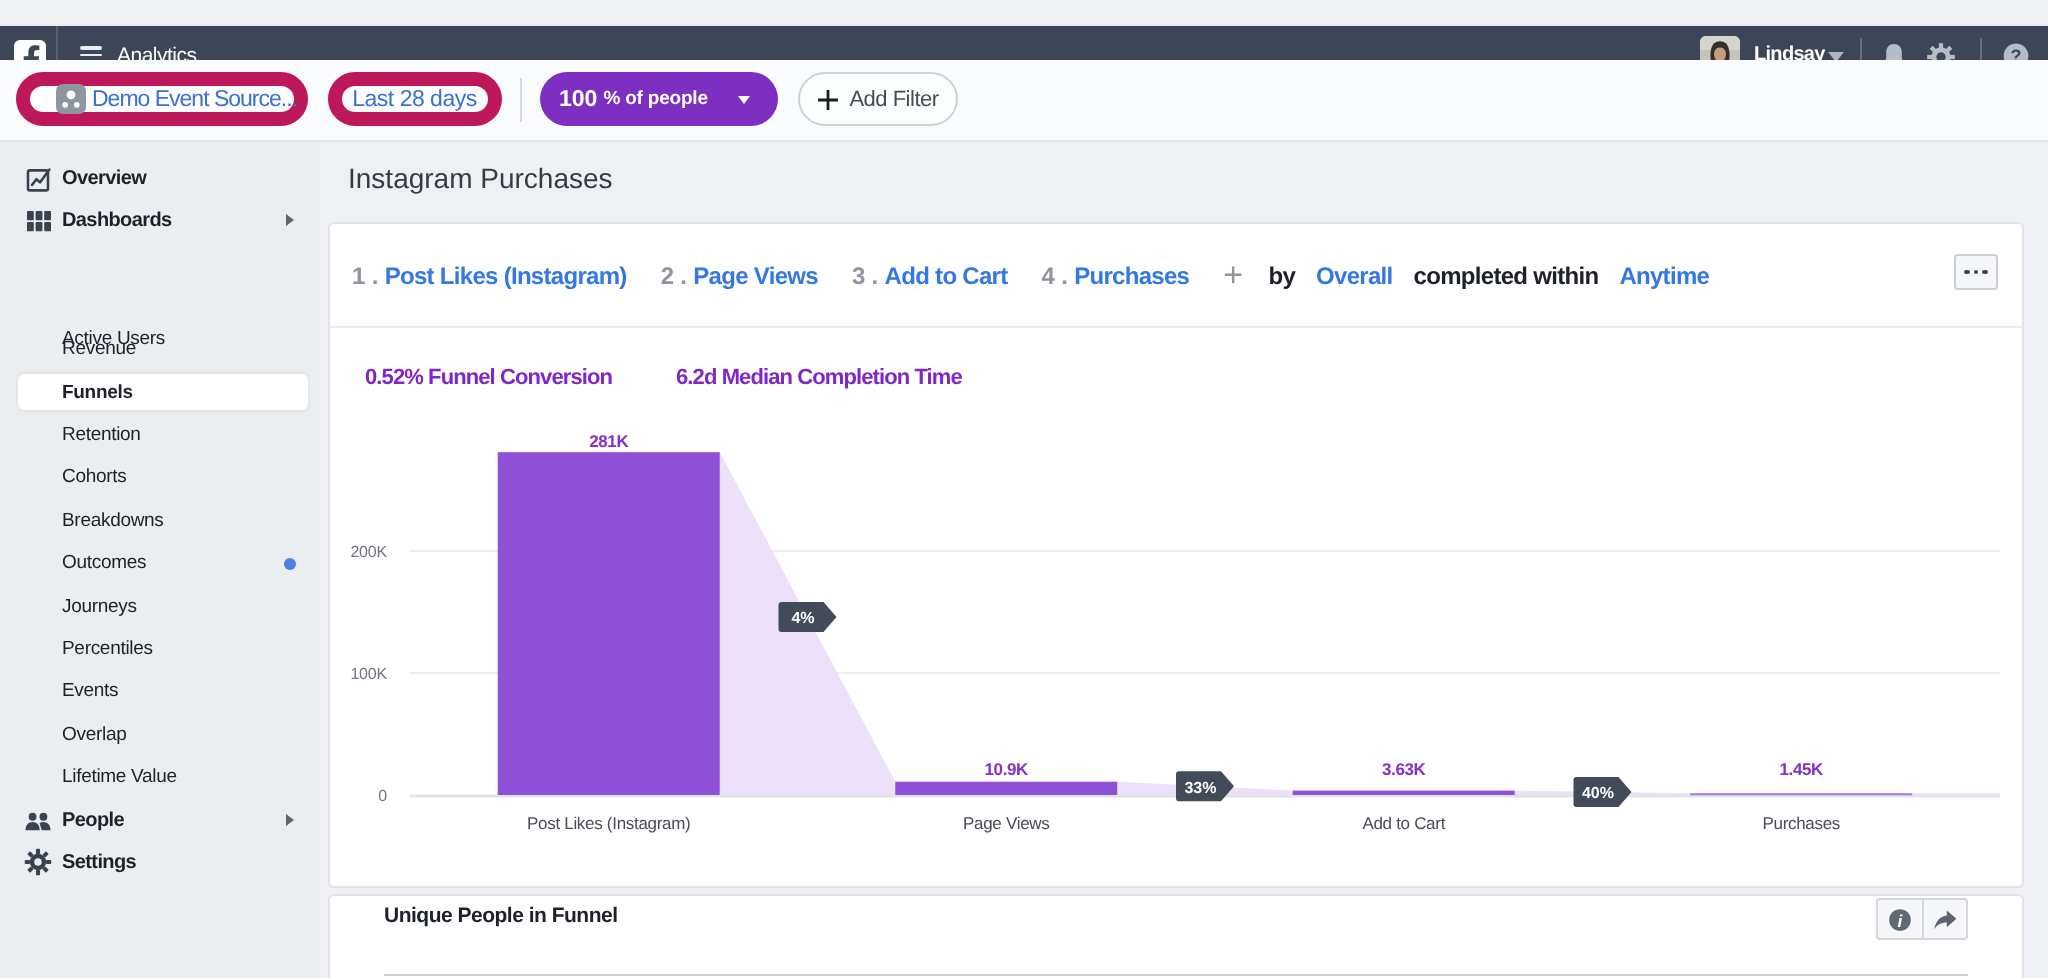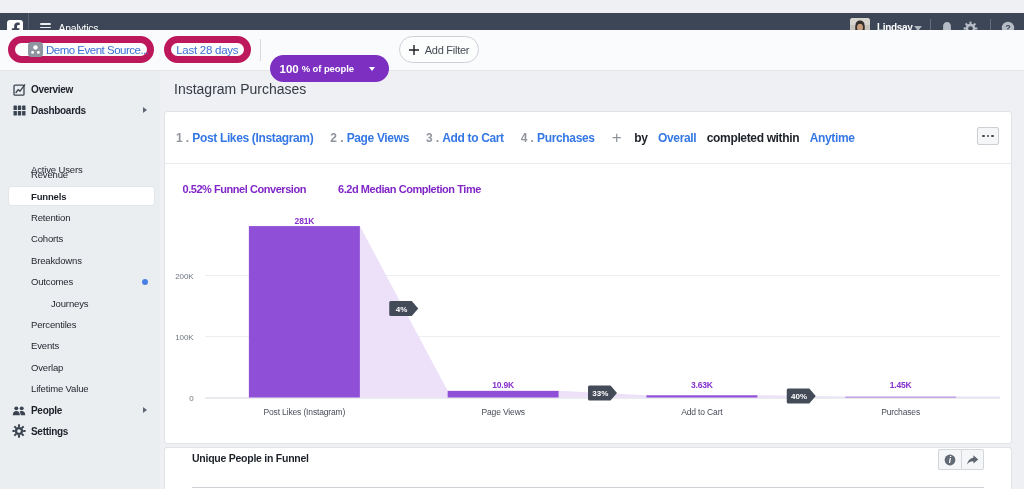--- a/index.html
+++ b/index.html
@@ -21,21 +21,21 @@
   .tb-icon { position:absolute; top:0; height:30px; display:flex; align-items:center; color:#b6bcc5; }
 
   
   .filterbar { position:absolute; left:0; top:30px; width:1024px; height:41px; background:#fafbfc; border-bottom:1px solid #e4e6e9; }
   .pill { position:absolute; top:6px; height:27px; border-radius:13.5px; display:flex; align-items:center; font-size:11.5px; white-space:nowrap; }
   .pill.light { background:#fdfdfe; border:7px solid #be185d; }
   .pill-src { left:8px; width:146px; padding-left:12.5px; color:#3b70d4; font-weight:500; letter-spacing:-0.5px; }
   .pill-src .src-icon { margin:0 3.5px 0 0; display:flex; }
   .pill-days { left:163.5px; width:87.5px; justify-content:center; color:#3b70d4; font-weight:500; letter-spacing:-0.25px; }
   .fb-vsep { position:absolute; left:260px; top:9px; width:1px; height:22px; background:#d5d8dd; }
-  .pill-purple { left:269.5px; width:119px; background:#7c2fc0; color:#fff; padding-left:10px;margin-top:19px; }
+  .pill-purple { left:269.5px; width:119px; background:#7c2fc0; color:#fff; padding-left:10px; }
   .pill-purple .big { font-size:11.5px; font-weight:bold; margin-right:3px; }
   .pill-purple .small { font-size:9.5px; font-weight:bold; letter-spacing:-0.1px; }
   .pill-purple .caret { position:absolute; right:14px; top:11.5px; width:0; height:0; border-left:3.8px solid transparent; border-right:3.8px solid transparent; border-top:4.6px solid #fff; }
   .pill-filter { left:398.5px; width:80px; background:#fcfdfd; border:1px solid #ccd1d8; color:#464c55; justify-content:center; font-size:11px; letter-spacing:-0.25px; }
   .pill-filter svg { margin-right:5px; }
 
   
   .sidebar { position:absolute; left:0; top:71px; width:160px; height:418px; background:#ebeef1; }
   .side-item { position:absolute; left:0; width:160px; height:21.4px; display:flex; align-items:center; font-size:9.5px; color:#1d2129; letter-spacing:-0.15px; }
   .side-item .icon { position:absolute; left:12px; top:50%; transform:translateY(-50%); width:14px; height:14px; display:flex; align-items:center; justify-content:center; color:#3a4450; }
@@ -213,21 +213,21 @@
       <div class="side-item sub" style="top: 178.6px;">
         <span class="lbl">Breakdowns</span>
       </div>
       <div class="side-item sub" style="top: 157.2px;">
         <span class="lbl">Cohorts</span>
       </div>
       <div class="side-item sub" style="top: 200px;">
         <span class="lbl">Outcomes</span>
         <span class="note-dot"></span>
       </div>
-      <div class="side-item sub" style="top: 221.4px; margin-left: 20px;">
+      <div class="side-item sub" style="top: 221.4px;">
         <span class="lbl">Journeys</span>
       </div>
       <div class="side-item sub" style="top: 242.8px;">
         <span class="lbl">Percentiles</span>
       </div>
       <div class="side-item sub" style="top: 264.2px;">
         <span class="lbl">Events</span>
       </div>
       <div class="side-item sub" style="top: 285.6px;">
         <span class="lbl">Overlap</span>

